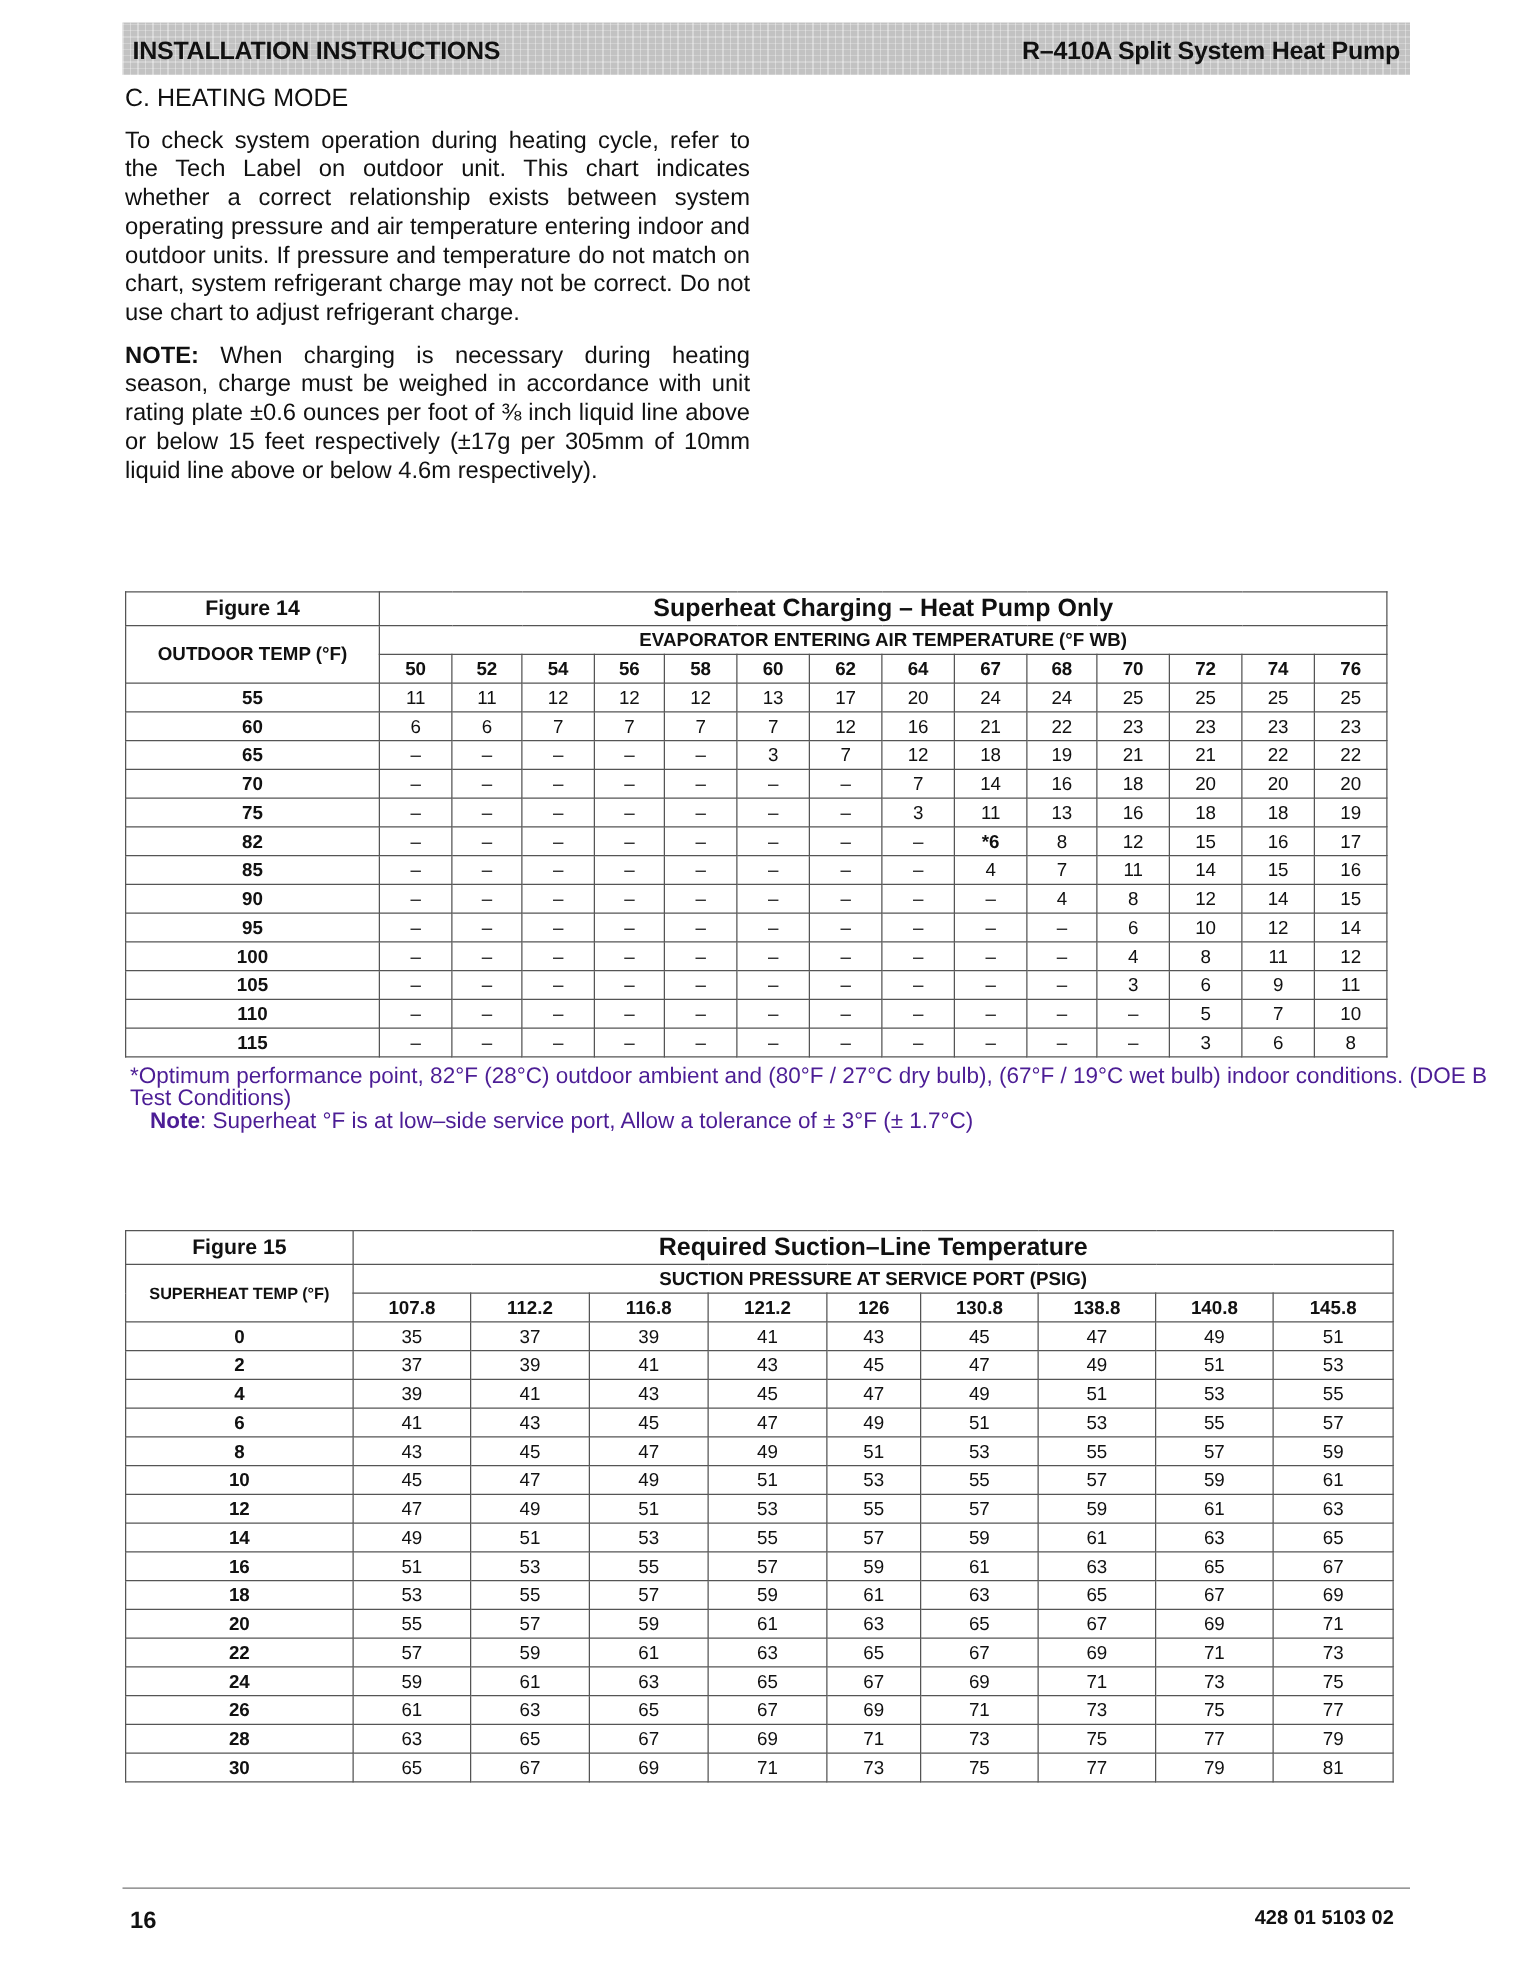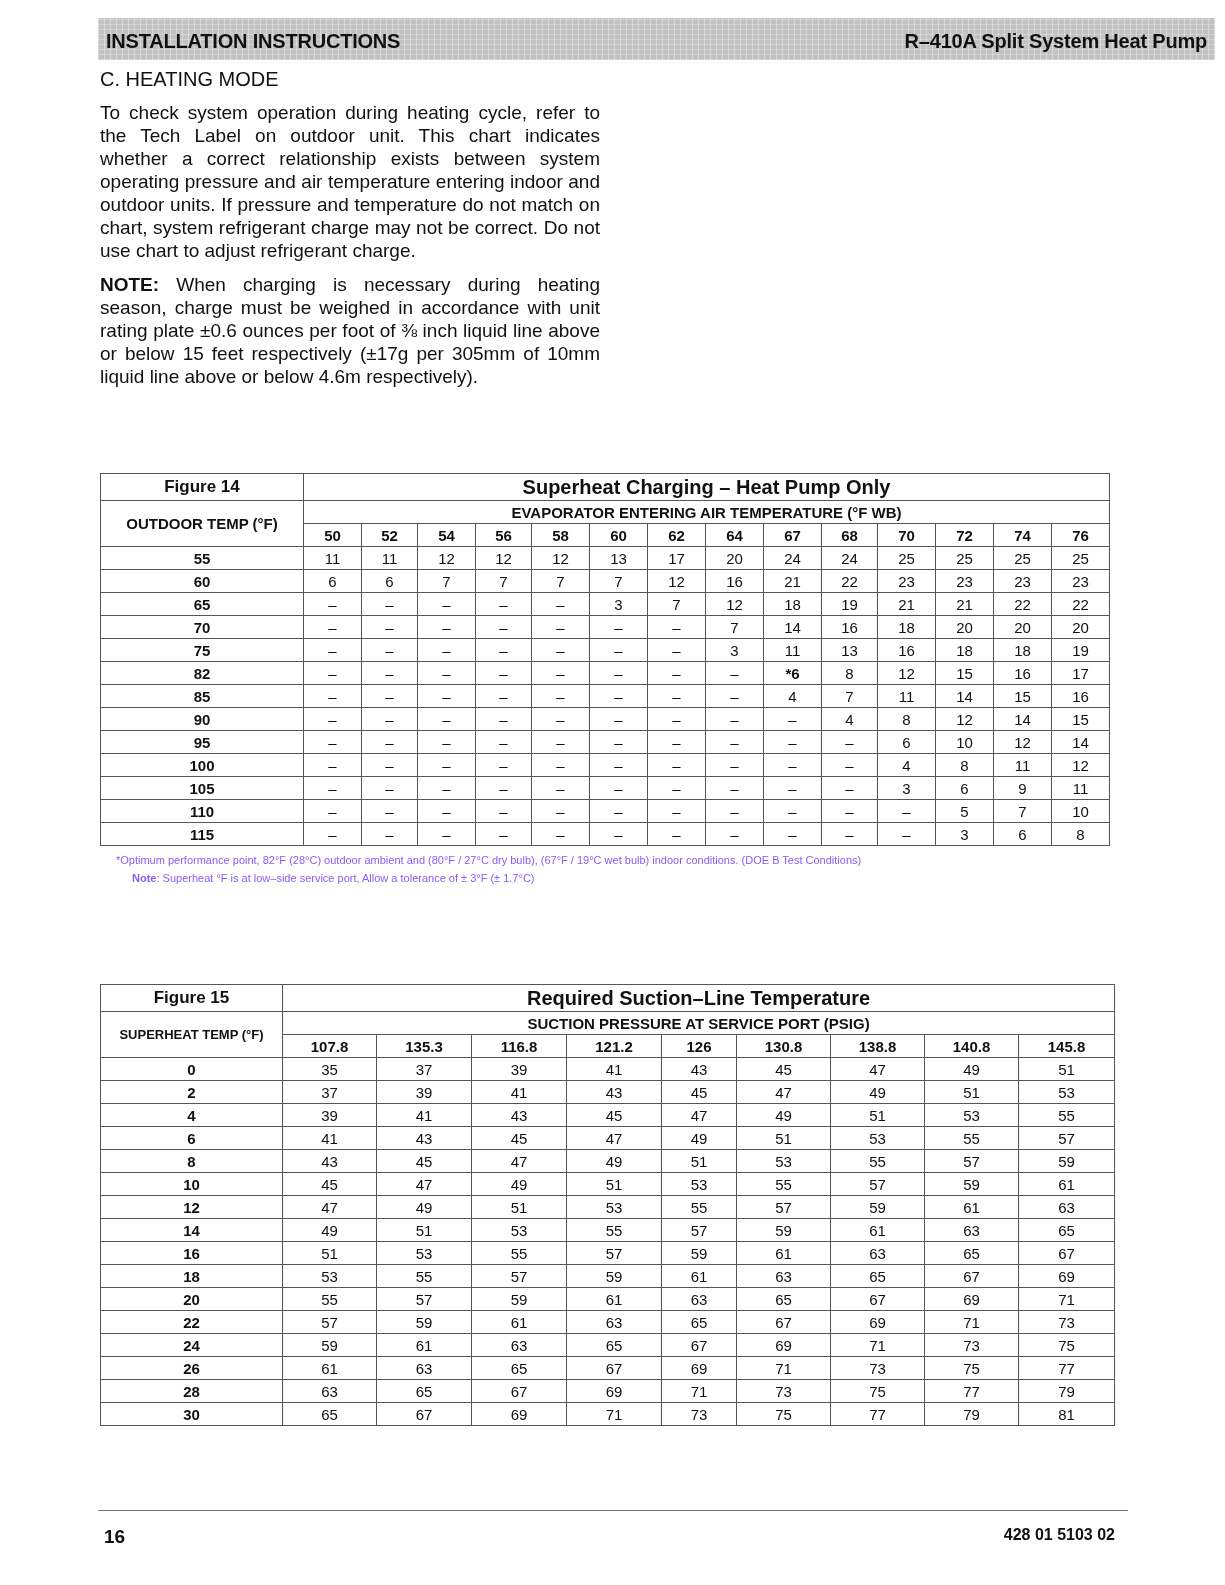--- a/index.html
+++ b/index.html
@@ -1,18 +1,18 @@
 <!DOCTYPE html>
 <html><head>
   <meta charset="utf-8">
   <style>
     html, body { margin: 0; padding: 0; background: #ffffff; }
     body { width: 1225px; height: 1585px; position: relative; font-family: "Liberation Sans", sans-serif; color: #111; overflow: hidden; }
     .header-bar {
-      position: absolute; left: 98px; top: 18px; width: 1117px; height: 42px;
+      position: absolute; left: 98px; top: 18px; width: 1030px; height: 42px;
       background-color: #c2c2c2;
       background-image:
         repeating-linear-gradient(90deg, rgba(255,255,255,0.35) 0 1px, transparent 1px 6px),
         repeating-linear-gradient(0deg, rgba(255,255,255,0.25) 0 1px, transparent 1px 5px);
       display: flex; justify-content: space-between; align-items: center; box-sizing: border-box; padding: 4px 8px 0 8px;
     }
     .header-bar span { font-weight: bold; font-size: 20px; color: #111; letter-spacing: -0.2px; }
     .section-title { position: absolute; left: 100px; top: 68px; font-weight: normal; font-size: 20px; margin: 0; }
     .body-text { position: absolute; left: 100px; width: 500px; font-size: 19px; line-height: 23px; text-align: justify; margin: 0; }
     .p1 { top: 101px; }
@@ -24,21 +24,21 @@
     .fig15 { left: 100px; top: 984px; width: 1014px; }
     .fig-label { font-weight: bold; font-size: 17px; height: 26px !important; }
     .fig-title { font-weight: bold; font-size: 20px; height: 26px !important; }
     .sub-title { font-weight: bold; font-size: 15px; }
     .axis-label { font-weight: bold; font-size: 15px; }
     .axis-label.small { font-size: 13px; }
     .col-head td.h { font-weight: bold; font-size: 15px; }
     .row-head { font-weight: bold; }
     .cell { font-weight: normal; }
     .cell.bold { font-weight: bold; }
-    .notes { position: absolute; left: 116px; top: 851px; font-size: 11px; line-height: 18px; margin: 0; color: #8b5cf6; }
+    .notes { position: absolute; left: 104px; top: 851px; font-size: 18px; line-height: 18px; margin: 0; color: #4c1d95; }
     .notes b { font-weight: bold; padding-left: 16px; }
     .footer-rule { position: absolute; left: 98px; top: 1510px; width: 1030px; height: 1px; background: #777; }
     .footer-left { position: absolute; left: 104px; top: 1526px; font-weight: bold; font-size: 19px; }
     .footer-right { position: absolute; right: 110px; top: 1526px; font-weight: bold; font-size: 16px; }
   </style>
 </head>
 <body>
 
 <div class="header-bar">
   <span>INSTALLATION INSTRUCTIONS</span>
@@ -339,21 +339,21 @@
     <tr>
       <td class="fig-label">Figure 15</td>
       <td class="fig-title" colspan="9">Required Suction–Line Temperature</td>
     </tr>
     <tr>
       <td class="axis-label small" rowspan="2">SUPERHEAT TEMP (°F)</td>
       <td class="sub-title" colspan="9">SUCTION PRESSURE AT SERVICE PORT (PSIG)</td>
     </tr>
     <tr class="col-head" id="fig15-colhead">
         <td class="h">107.8</td>
-        <td class="h">135.3</td>
+        <td class="h">112.2</td>
         <td class="h">116.8</td>
         <td class="h">121.2</td>
         <td class="h">126</td>
         <td class="h">130.8</td>
         <td class="h">138.8</td>
         <td class="h">140.8</td>
         <td class="h">145.8</td>
       </tr>
   <tr>
         <td class="row-head">0</td>

